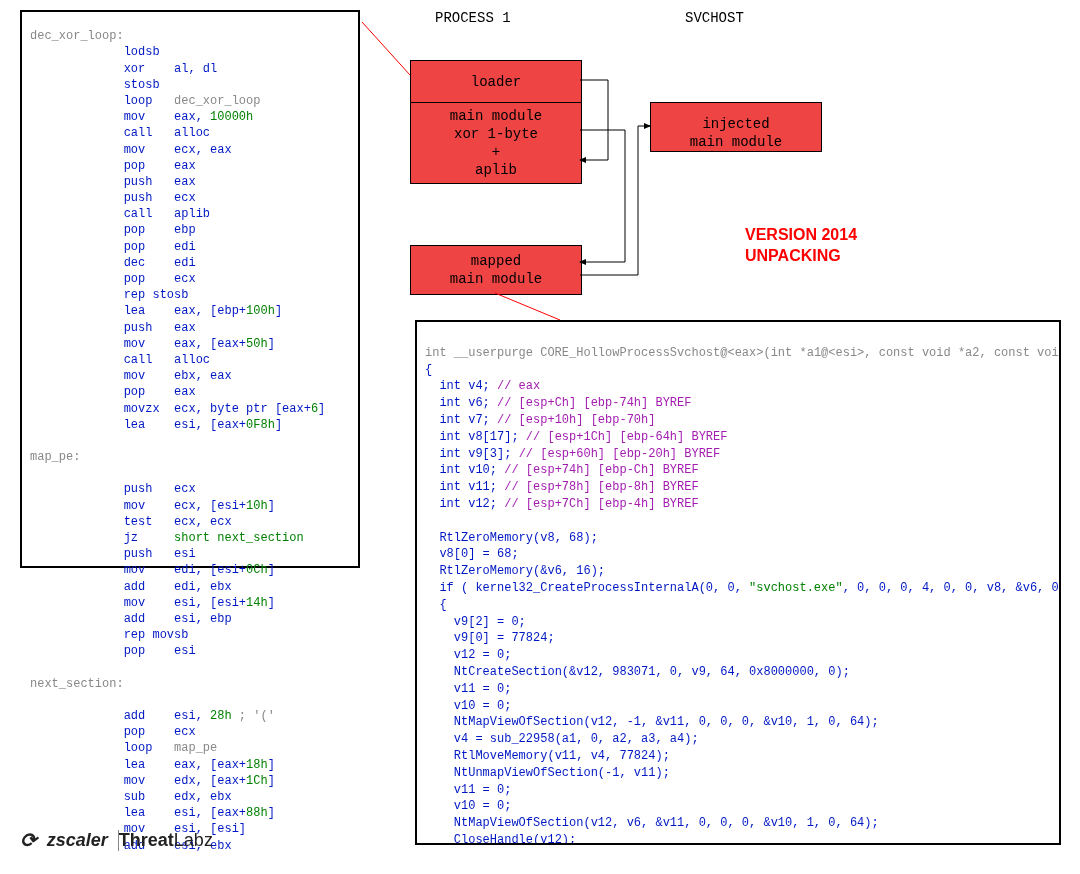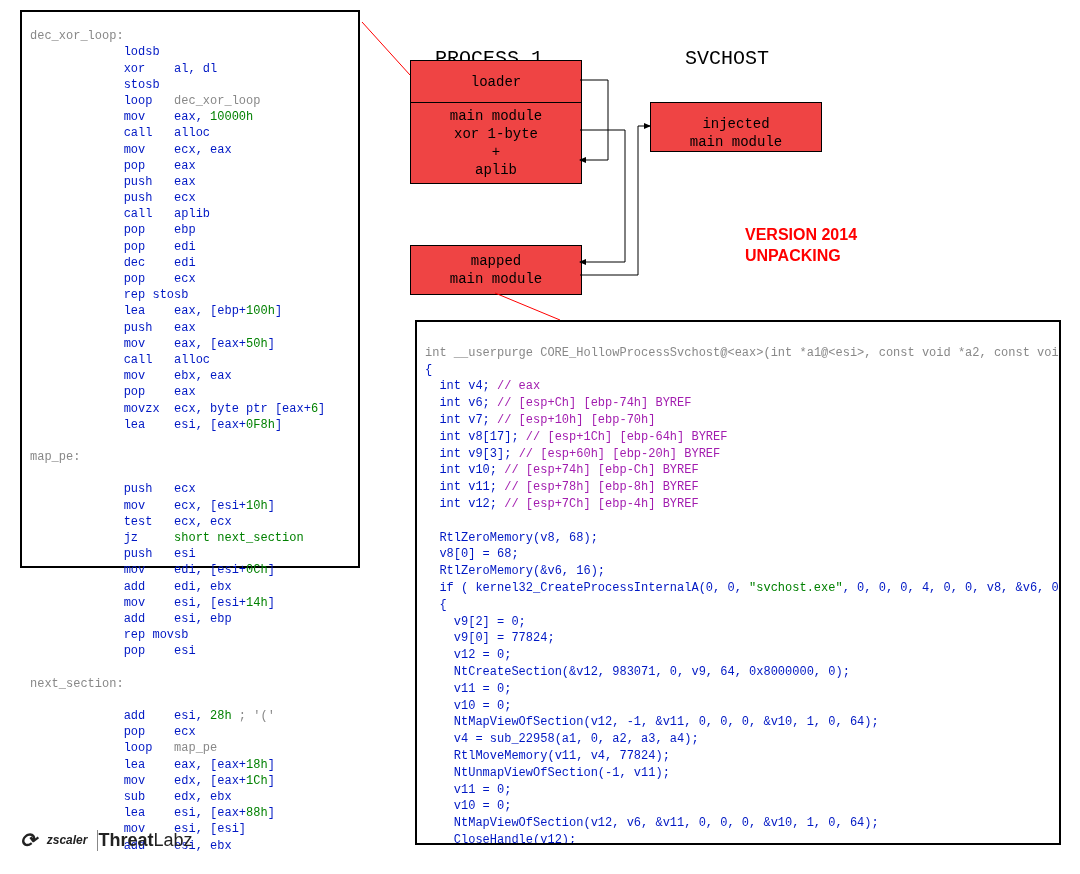--- a/index.html
+++ b/index.html
@@ -56,41 +56,40 @@
     font-size: 14px;
     display: flex;
     align-items: center;
     justify-content: center;
     flex-direction: column;
     line-height: 1.3;
   }
   .hdr {
     position: absolute;
     font-family: Consolas, "Courier New", monospace;
-    font-size: 20px;
-    margin-top: 37px;
+    font-size: 14px;
   }
   .version {
     position: absolute;
     color: #f00;
     font-family: Arial, sans-serif;
     font-size: 16px;
     font-weight: bold;
     line-height: 1.3;
   }
   .logo {
     position: absolute;
     left: 20px;
     bottom: 22px;
     display: flex;
     align-items: center;
     gap: 10px;
     font-family: Arial, sans-serif;
   }
-  .zscaler { font-style: italic; font-weight: bold; font-size: 12px; color:#222;}
+  .zscaler { font-style: italic; font-weight: bold; font-size: 18px; color:#222;}
   .zswirl { font-size:20px; font-weight:bold; font-style:italic; color:#222;}
   .tl { font-size: 18px; color:#222; border-left:1px solid #888; }
   .tl .bold { font-weight:bold; }
   svg { position:absolute; left:0; top:0; pointer-events:none;}
 </style>
 </head>
 <body>
 
 <div class="hdr" style="left:435px; top:10px;">PROCESS 1</div>
 <div class="hdr" style="left:685px; top:10px;">SVCHOST</div>

